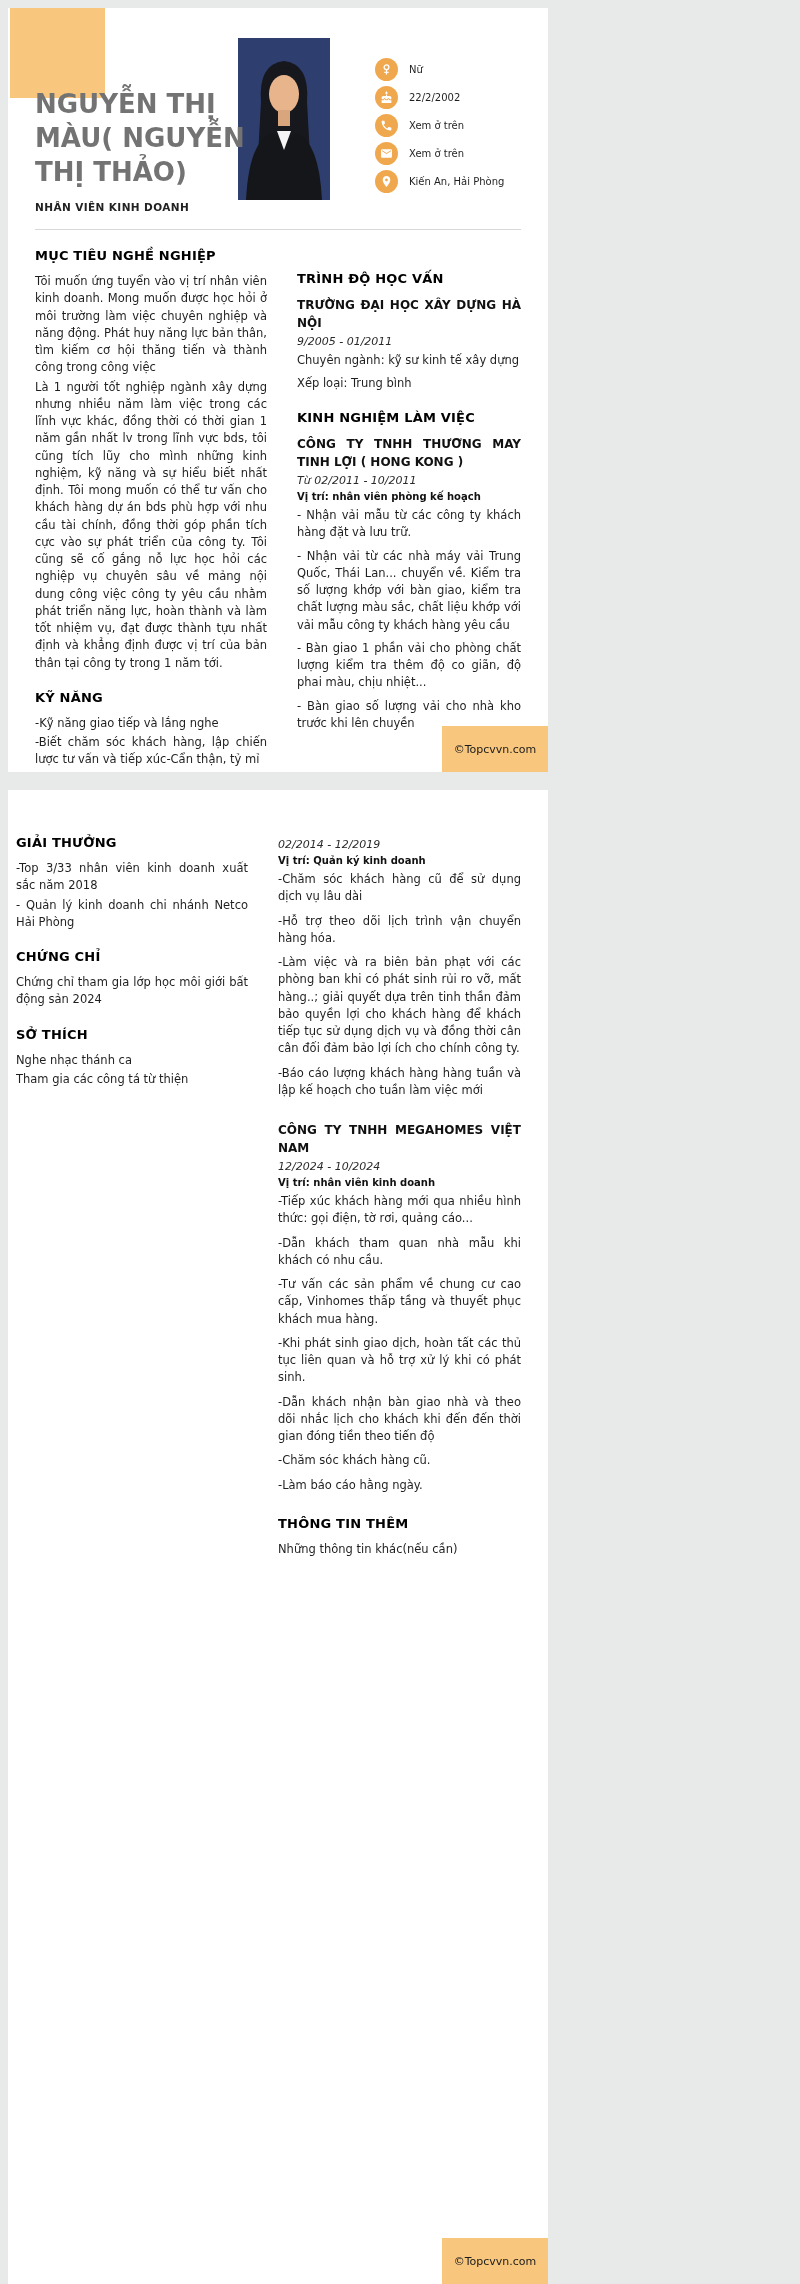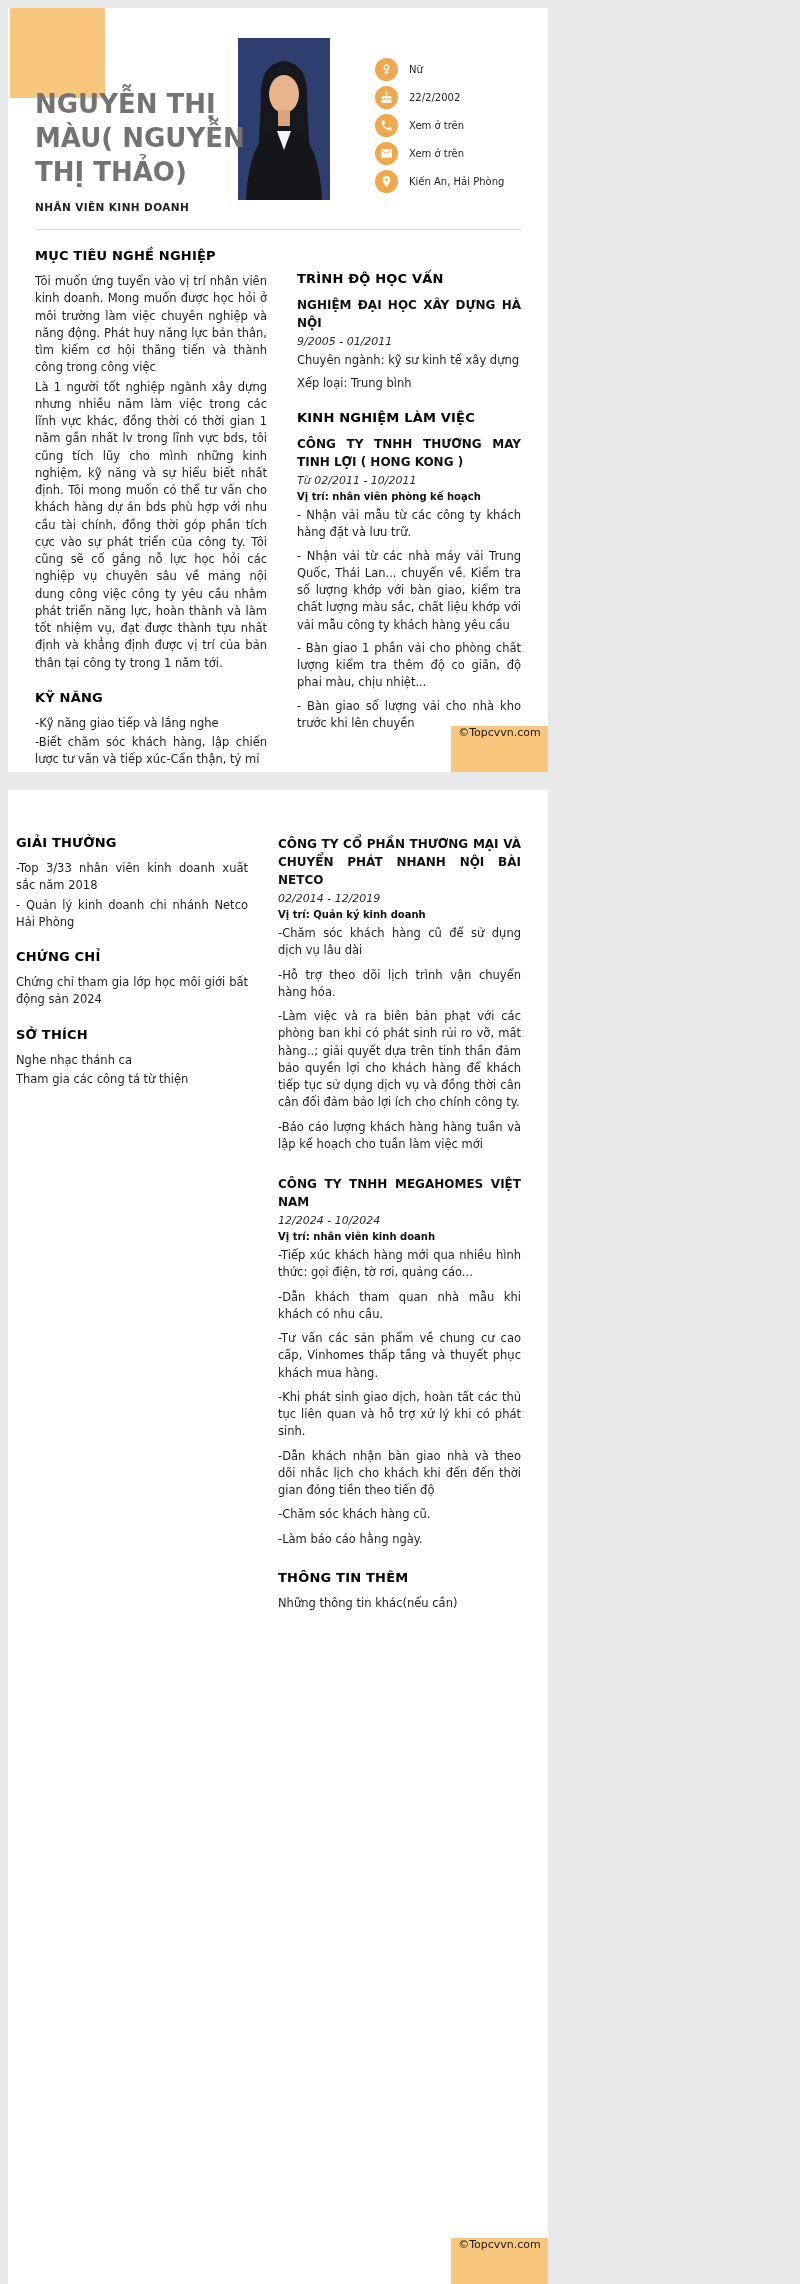--- a/index.html
+++ b/index.html
@@ -46,21 +46,21 @@
 
   .entry{margin-bottom:16px;}
   .page2 .entry{margin-bottom:22px;}
   .entry-name{font-size:12px;font-weight:bold;color:#111;line-height:1.5;text-align:justify;}
   .entry-period{font-size:11px;font-style:italic;color:#2a2a2a;margin:3px 0 4px;}
   .entry-position{font-size:10px;font-weight:bold;color:#111;margin-bottom:5px;}
   .entry p.text{margin-bottom:6px;}
   .page2 .entry p.text{margin-bottom:7px;}
   .entry p.text:last-child{margin-bottom:0;}
 
-  .watermark{position:absolute;right:0;bottom:0;width:97px;height:46px;background:var(--accent-light);display:flex;align-items:flex-start;justify-content:center;}
+  .watermark{position:absolute;right:0;bottom:0;width:106px;height:46px;background:var(--accent-light);display:flex;align-items:center;justify-content:center;}
   .watermark span{font-size:11px;color:#1b1b1b;}
 </style>
 </head>
 <body>
 
 <div class="canvas">
 
   <div class="page page1">
     <div class="header">
       <div class="corner-block"></div>
@@ -141,21 +141,21 @@
           <h2>KỸ NĂNG</h2>
           <p class="text">-Kỹ năng giao tiếp và lắng nghe</p>
           <p class="text">-Biết chăm sóc khách hàng, lập chiến lược tư vấn và tiếp xúc-Cẩn thận, tỷ mỉ</p>
         </div>
       </div>
 
       <div class="col-right">
         <div class="sec">
           <h2>TRÌNH ĐỘ HỌC VẤN</h2>
           <div class="entry">
-            <div class="entry-name">NGHIỆM ĐẠI HỌC XÂY DỰNG HÀ NỘI</div>
+            <div class="entry-name">TRƯỜNG ĐẠI HỌC XÂY DỰNG HÀ NỘI</div>
             <div class="entry-period">9/2005 - 01/2011</div>
             <p class="text">Chuyên ngành: kỹ sư kinh tế xây dựng</p>
             <p class="text">Xếp loại: Trung bình</p>
           </div>
         </div>
         <div class="sec">
           <h2>KINH NGHIỆM LÀM VIỆC</h2>
           <div class="entry">
             <div class="entry-name">CÔNG TY TNHH THƯƠNG MAY TINH LỢI ( HONG KONG )</div>
             <div class="entry-period">Từ 02/2011 - 10/2011</div>
@@ -188,21 +188,20 @@
         </div>
         <div class="sec">
           <h2>SỞ THÍCH</h2>
           <p class="text">Nghe nhạc thánh ca</p>
           <p class="text">Tham gia các công tá từ thiện</p>
         </div>
       </div>
 
       <div class="col-right">
         <div class="entry">
-          <div class="entry-name">CÔNG TY CỔ PHẦN THƯƠNG MẠI VÀ CHUYỂN PHÁT NHANH NỘI BÀI NETCO</div>
           <div class="entry-period">02/2014 - 12/2019</div>
           <div class="entry-position">Vị trí: Quản ký kinh doanh</div>
           <p class="text">-Chăm sóc khách hàng cũ để sử dụng dịch vụ lâu dài</p>
           <p class="text">-Hỗ trợ theo dõi lịch trình vận chuyển hàng hóa.</p>
           <p class="text">-Làm việc và ra biên bản phạt với các phòng ban khi có phát sinh rủi ro vỡ, mất hàng..; giải quyết dựa trên tinh thần đảm bảo quyền lợi cho khách hàng để khách tiếp tục sử dụng dịch vụ và đồng thời cân cân đối đảm bảo lợi ích cho chính công ty.</p>
           <p class="text">-Báo cáo lượng khách hàng hàng tuần và lập kế hoạch cho tuần làm việc mới</p>
         </div>
 
         <div class="entry">
           <div class="entry-name">CÔNG TY TNHH MEGAHOMES VIỆT NAM</div>

